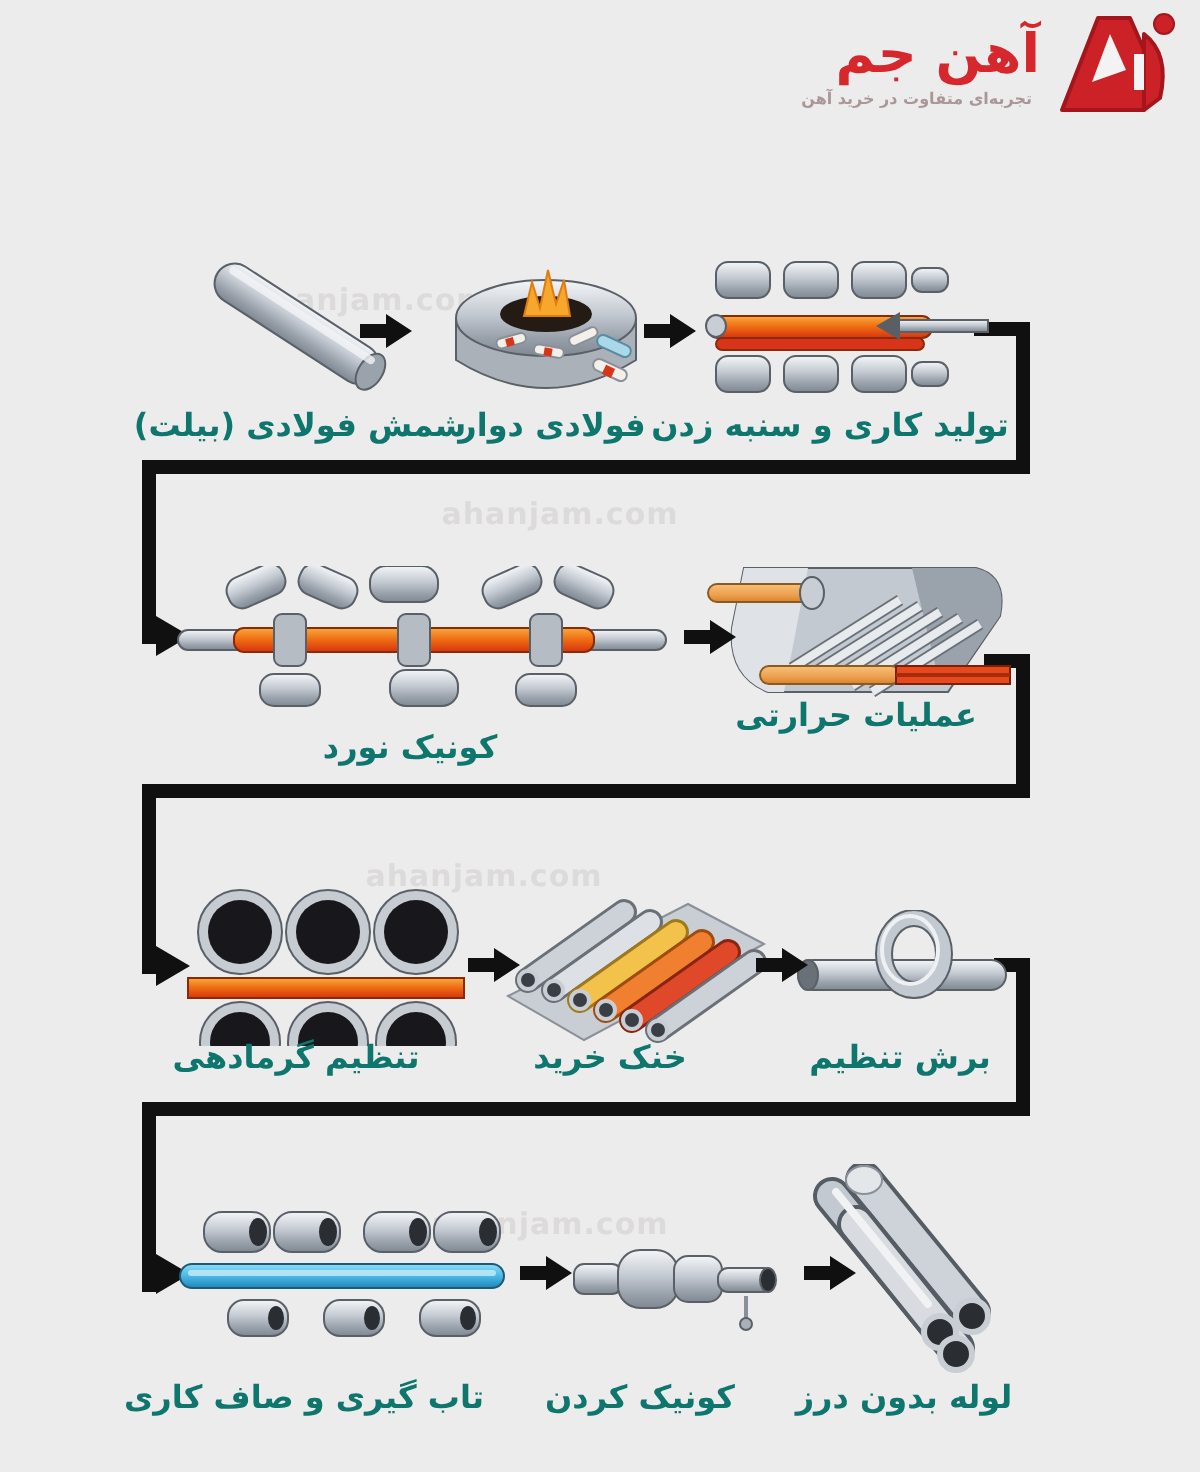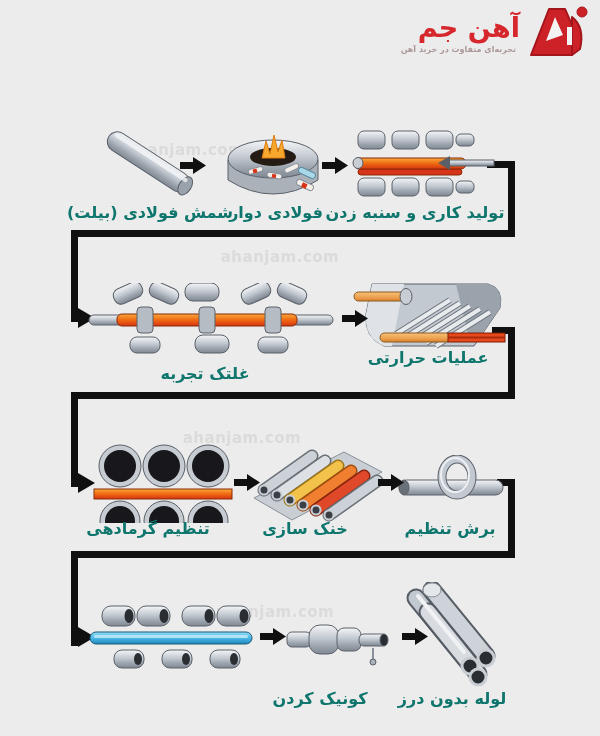--- a/index.html
+++ b/index.html
@@ -196,21 +196,21 @@
       <line x1="84" y1="74" x2="138" y2="40" stroke="#6a7078" stroke-width="6"></line>
       <line x1="84" y1="74" x2="138" y2="40" stroke="#e8ebee" stroke-width="4"></line>
     </g>
     <rect x="2" y="20" width="52" height="9" rx="4.5" fill="url(#tan)" stroke="#8a5a20"></rect>
     <ellipse cx="54" cy="24.5" rx="6" ry="8" fill="#c9ced4" stroke="#5a6068"></ellipse>
     <rect x="28" y="61" width="70" height="9" rx="4.5" fill="url(#tan)" stroke="#8a5a20"></rect>
     <rect x="96" y="61" width="57" height="9" fill="#e8491c" stroke="#7a1f08"></rect>
     <line x1="96" y1="65.5" x2="153" y2="65.5" stroke="#a52c0c" stroke-width="2"></line>
   </svg>
 
-  <div class="lbl" style="left:205px;top:364px">غلتک تجربه</div>
+  <div class="lbl" style="left:205px;top:364px">کونیک نورد</div>
   <div class="lbl" style="left:428px;top:348px">عملیات حرارتی</div>
 
   <svg class="ill" style="left:88px;top:443px" width="150" height="80" viewBox="0 0 150 80">
     <g>
       <circle cx="32" cy="23" r="21" fill="#c7ccd3" stroke="#5a6068"></circle>
       <circle cx="76" cy="23" r="21" fill="#c7ccd3" stroke="#5a6068"></circle>
       <circle cx="120" cy="23" r="21" fill="#c7ccd3" stroke="#5a6068"></circle>
       <circle cx="32" cy="23" r="16" fill="#17171c"></circle>
       <circle cx="76" cy="23" r="16" fill="#17171c"></circle>
       <circle cx="120" cy="23" r="16" fill="#17171c"></circle>
@@ -254,21 +254,21 @@
 
   <svg class="ill" style="left:395px;top:455px" width="115" height="58" viewBox="0 0 115 58">
     <rect x="4" y="25" width="104" height="15" rx="7.5" fill="url(#metal)" stroke="#5a6068"></rect>
     <ellipse cx="9" cy="32.5" rx="5" ry="7.5" fill="#6a7078" stroke="#5a6068"></ellipse>
     <ellipse cx="62" cy="22" rx="15" ry="18" fill="none" stroke="#5a6068" stroke-width="9"></ellipse>
     <ellipse cx="62" cy="22" rx="15" ry="18" fill="none" stroke="#c3c9d0" stroke-width="7"></ellipse>
     <ellipse cx="60" cy="20" rx="14" ry="17" fill="none" stroke="#eef0f3" stroke-width="2"></ellipse>
   </svg>
 
   <div class="lbl" style="left:148px;top:519px">تنظیم گرمادهی</div>
-  <div class="lbl" style="left:305px;top:519px">خنک سازی</div>
+  <div class="lbl" style="left:305px;top:519px">خنک خرید</div>
   <div class="lbl" style="left:450px;top:519px">برش تنظیم</div>
 
   <svg class="ill" style="left:86px;top:596px" width="172" height="86" viewBox="0 0 172 86">
     <g fill="url(#metal)" stroke="#5a6068">
       <rect x="16" y="10" width="33" height="20" rx="9"></rect>
         <rect x="51" y="10" width="33" height="20" rx="9"></rect>
       <rect x="96" y="10" width="33" height="20" rx="9"></rect>
         <rect x="131" y="10" width="33" height="20" rx="9"></rect>
       <rect x="28" y="54" width="30" height="18" rx="8"></rect>
         <rect x="76" y="54" width="30" height="18" rx="8"></rect>
@@ -310,16 +310,17 @@
       <line x1="20" y1="14" x2="66" y2="70" stroke="#f0f2f4" stroke-width="4"></line>
     </g>
     <ellipse cx="34" cy="8" rx="9" ry="7" fill="#e4e7ea" stroke="#8a9099"></ellipse>
     <g fill="#2a2d31" stroke="#c9ced4" stroke-width="3">
       <circle cx="88" cy="76" r="8"></circle>
         <circle cx="72" cy="84" r="8"></circle>
         <circle cx="80" cy="95" r="8"></circle>
     </g>
   </svg>
 
+  <div class="lbl" style="left:152px;top:689px">تاب گیری و صاف کاری</div>
   <div class="lbl" style="left:320px;top:689px">کونیک کردن</div>
   <div class="lbl" style="left:452px;top:689px">لوله بدون درز</div>
 
 </div>
 
 </body></html>

